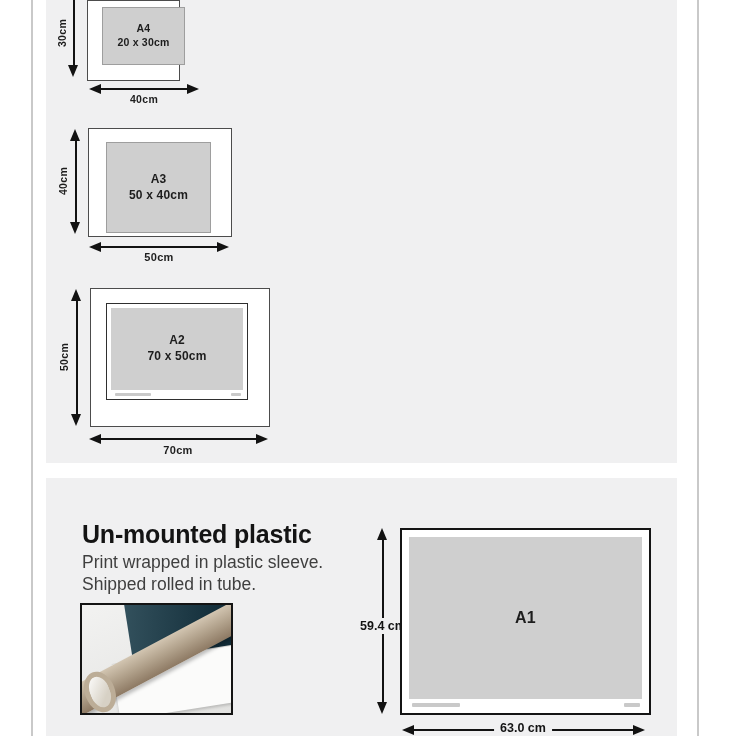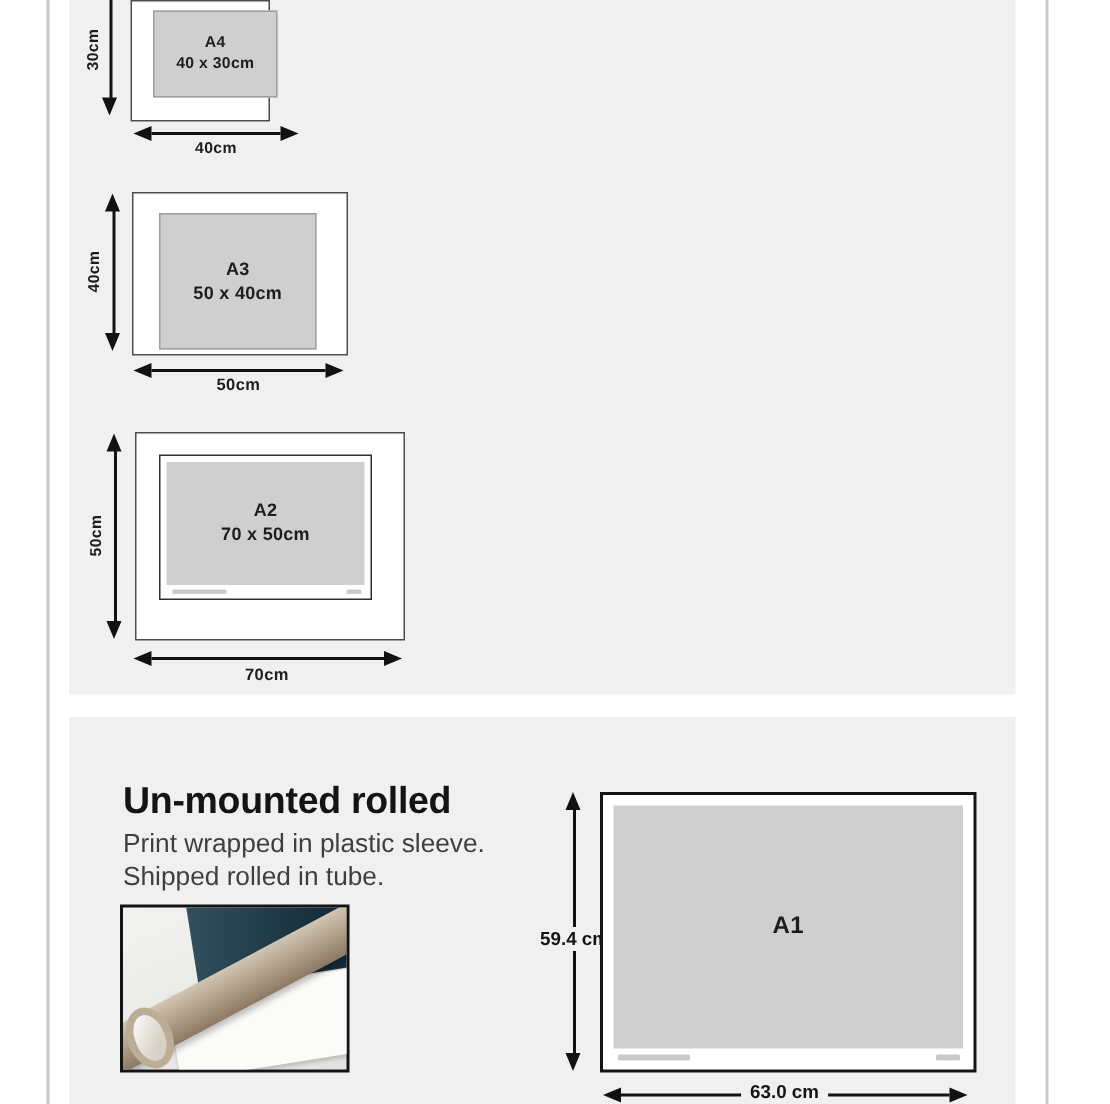--- a/index.html
+++ b/index.html
@@ -66,21 +66,21 @@
 
   <section class="panel" id="panel-framed">
 
     <div>
       <div class="shaft-v" style="left:27px;top:0;height:66px"></div>
       <div class="tri down" style="left:22px;top:65px"></div>
       <div class="dimlabel vlabel" style="left:-4px;top:26px;width:40px;height:14px">30cm</div>
       <div class="frame" style="left:41px;top:0;width:93px;height:81px">
         <div class="printarea" style="left:14px;top:6px;width:83px;height:58px;font-size:10.5px">
           <div>A4</div>
-          <div>40 x 30cm</div>
+          <div>20 x 30cm</div>
         </div>
       </div>
       <div class="tri lt" style="left:43px;top:83.5px"></div>
       <div class="shaft-h" style="left:55px;top:88px;width:86px"></div>
       <div class="tri rt" style="left:141px;top:83.5px"></div>
       <div class="dimlabel" style="left:58px;top:93px;width:80px">40cm</div>
     </div>
 
     <div>
       <div class="tri up" style="left:24px;top:129px"></div>
@@ -115,21 +115,21 @@
         </div>
       </div>
       <div class="tri lt" style="left:43px;top:433.5px"></div>
       <div class="shaft-h" style="left:55px;top:438px;width:155px"></div>
       <div class="tri rt" style="left:210px;top:433.5px"></div>
       <div class="dimlabel" style="left:92px;top:444px;width:80px;font-size:11px">70cm</div>
     </div>
   </section>
 
   <section class="panel" id="panel-unmounted">
-    <h2 class="heading" style="left:36px;top:42px;margin:0">Un-mounted rolled</h2>
+    <h2 class="heading" style="left:36px;top:42px;margin:0">Un-mounted plastic</h2>
     <div class="desc" style="left:36px;top:74px">Print wrapped in plastic sleeve.</div>
     <div class="desc" style="left:36px;top:96px">Shipped rolled in tube.</div>
 
     <div class="photo" style="left:34px;top:125px;width:149px;height:108px">
       <div class="ph-print"></div>
       <div class="ph-sheet"></div>
       <div class="ph-roll"></div>
       <div class="ph-rollend"></div>
     </div>
 

